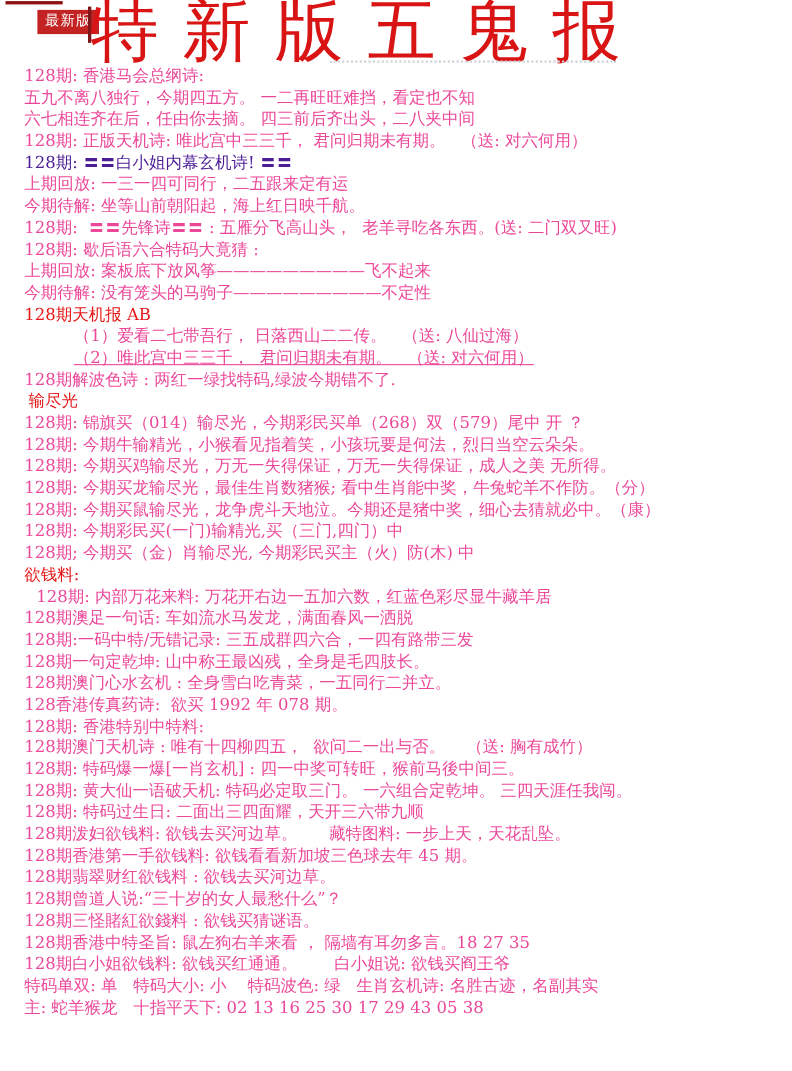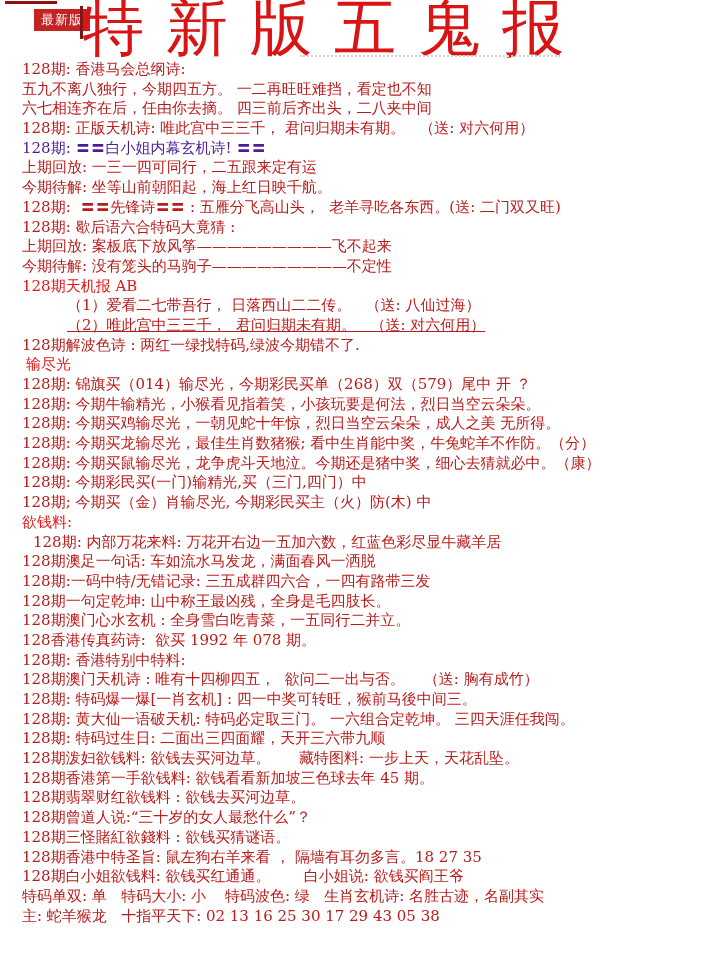--- a/index.html
+++ b/index.html
@@ -27,21 +27,21 @@
     font-size:62px;font-weight:normal;color:#d81414;
     letter-spacing:22px;white-space:nowrap;line-height:56px;
   }
   .dotted-sep{position:absolute;left:300px;top:55px;width:260px;border-top:2px dotted #ccd3da;}
   
   .content{padding:2px 6px 0 22px;}
   .line{
     font-size:15px;
     line-height:19.7px;
     height:19.7px;
-    color:#b91c1c;
+    color:#ec4899;
     white-space:pre;
     overflow:hidden;
   }
   .line.red{color:#e51717;}
   .line.navy{color:#4c1d95;}
 </style>
 </head>
 <body>
 
 <div class="header">
@@ -64,21 +64,21 @@
     <div class="line">128期: 歇后语六合特码大竟猜 :</div>
     <div class="line">上期回放: 案板底下放风筝—————————飞不起来</div>
     <div class="line">今期待解: 没有笼头的马驹子—————————不定性</div>
     <div class="line red">128期天机报 AB</div>
     <div class="line" style="padding-left: 45px;">（1）爱看二七带吾行， 日落西山二二传。   （送: 八仙过海）</div>
     <div class="line" style="padding-left: 45px; text-decoration: underline;">（2）唯此宫中三三千，  君问归期未有期。   （送: 对六何用）</div>
     <div class="line">128期解波色诗 : 两红一绿找特码,绿波今期错不了.</div>
     <div class="line red" style="padding-left: 4px;">输尽光</div>
     <div class="line">128期: 锦旗买（014）输尽光，今期彩民买单（268）双（579）尾中 开 ？</div>
     <div class="line">128期: 今期牛输精光，小猴看见指着笑，小孩玩要是何法，烈日当空云朵朵。</div>
-    <div class="line">128期: 今期买鸡输尽光，一朝见蛇十年惊，烈日当空云朵朵，成人之美 无所得。</div>
+    <div class="line">128期: 今期买鸡输尽光，万无一失得保证，万无一失得保证，成人之美 无所得。</div>
     <div class="line">128期: 今期买龙输尽光，最佳生肖数猪猴; 看中生肖能中奖，牛兔蛇羊不作防。（分）</div>
     <div class="line">128期: 今期买鼠输尽光，龙争虎斗天地泣。今期还是猪中奖，细心去猜就必中。（康）</div>
     <div class="line">128期: 今期彩民买(一门)输精光,买（三门,四门）中</div>
     <div class="line">128期; 今期买（金）肖输尽光, 今期彩民买主（火）防(木) 中</div>
     <div class="line red">欲钱料:</div>
     <div class="line" style="padding-left: 11px;">128期: 内部万花来料: 万花开右边一五加六数，红蓝色彩尽显牛藏羊居</div>
     <div class="line">128期澳足一句话: 车如流水马发龙，满面春风一洒脱</div>
     <div class="line">128期:一码中特/无错记录: 三五成群四六合，一四有路带三发</div>
     <div class="line">128期一句定乾坤: 山中称王最凶残，全身是毛四肢长。</div>
     <div class="line">128期澳门心水玄机 : 全身雪白吃青菜，一五同行二并立。</div>

